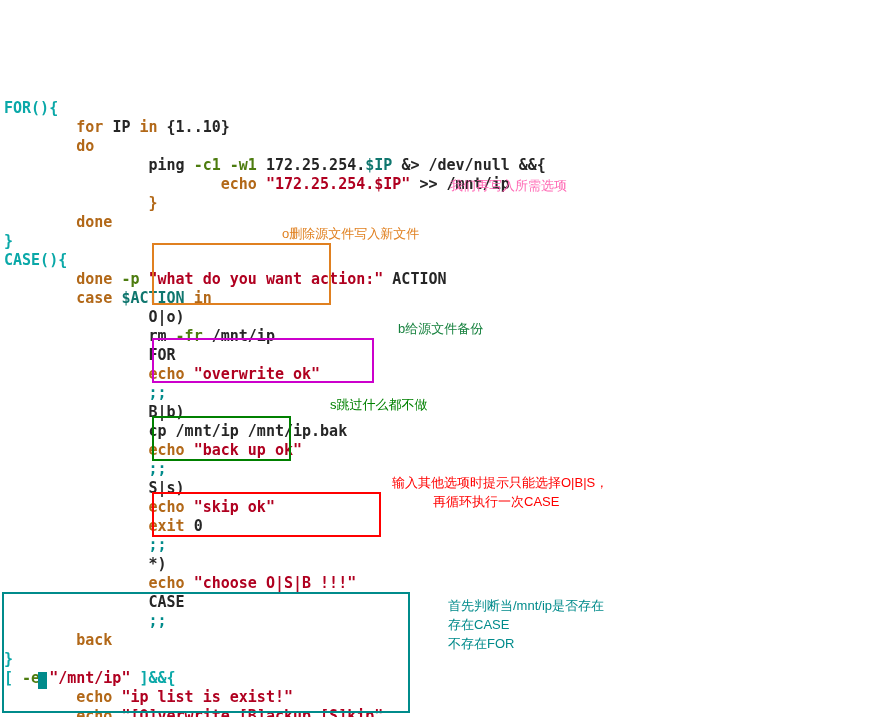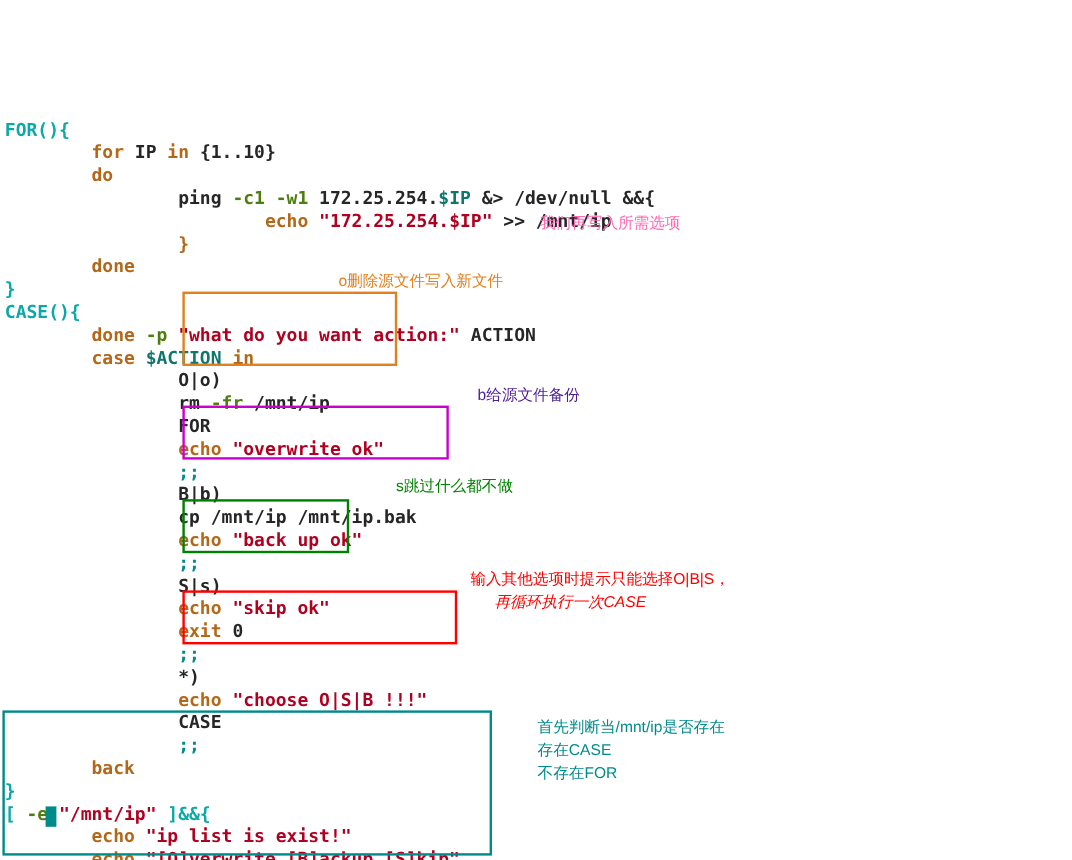--- a/index.html
+++ b/index.html
@@ -24,21 +24,21 @@
   .str     { color: #b00020; }      
   .opt     { color: #4d7c0f; }
   .dblsemi { color: #008b8b; }
   .bracket { color: #0aa8a8; }
   .dark    { color:#262626; }
 
   
   .ann { font-family: "Arial", sans-serif; font-weight: normal; font-size: 13px; position:absolute; white-space:nowrap; }
   .ann-pink   { color:#ff66b3; }
   .ann-orange { color:#e08020; }
-  .ann-magenta{ color:#4c1d95; }
+  .ann-magenta{ color:#15803d; }
   .ann-green  { color:#008000; }
   .ann-red    { color:#ff0000; }
   .ann-teal   { color:#008b8b; }
 
   
   .box { position:absolute; background:transparent; }
   .box-orange { border:2px solid #e08020; }
   .box-magenta{ border:2px solid #cc00cc; }
   .box-green  { border:2px solid #008000; }
   .box-red    { border:2px solid #ff0000; }
@@ -102,21 +102,21 @@
 <div class="box box-green" style="left:152px; top:416px; width:135px; height:41px;"></div>
 <div class="box box-red" style="left:152px; top:492px; width:225px; height:41px;"></div>
 <div class="box box-teal" style="left:2px; top:592px; width:404px; height:117px;"></div>
 
 
 <div class="ann ann-pink" style="left:450px; top:176px;">我们再写入所需选项</div>
 <div class="ann ann-orange" style="left:282px; top:224px;">o删除源文件写入新文件</div>
 <div class="ann ann-magenta" style="left:398px; top:319px;">b给源文件备份</div>
 <div class="ann ann-green" style="left:330px; top:395px;">s跳过什么都不做</div>
 <div class="ann ann-red" style="left:392px; top:473px;">输入其他选项时提示只能选择O|B|S，</div>
-<div class="ann ann-red" style="left:412px; top:492px;font-style:italic;">再循环执行一次CASE</div>
+<div class="ann ann-red" style="left:433px; top:492px;">再循环执行一次CASE</div>
 <div class="ann ann-teal" style="left:448px; top:596px;">首先判断当/mnt/ip是否存在</div>
 <div class="ann ann-teal" style="left:448px; top:615px;">存在CASE</div>
 <div class="ann ann-teal" style="left:448px; top:634px;">不存在FOR</div>
 
 <div class="cursor" style="left:38px; top:672px;"></div>
 
 
 
 
 </body></html>

